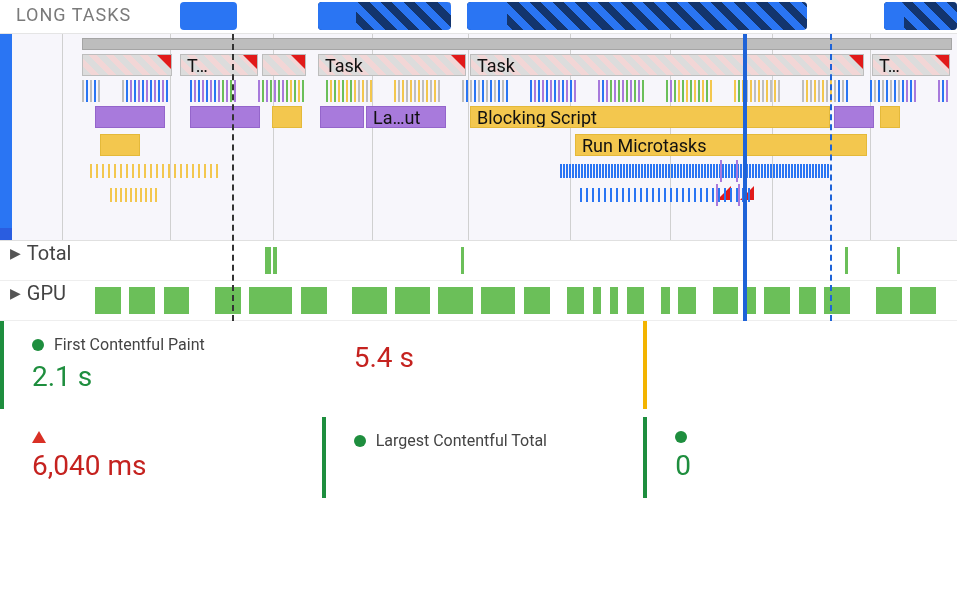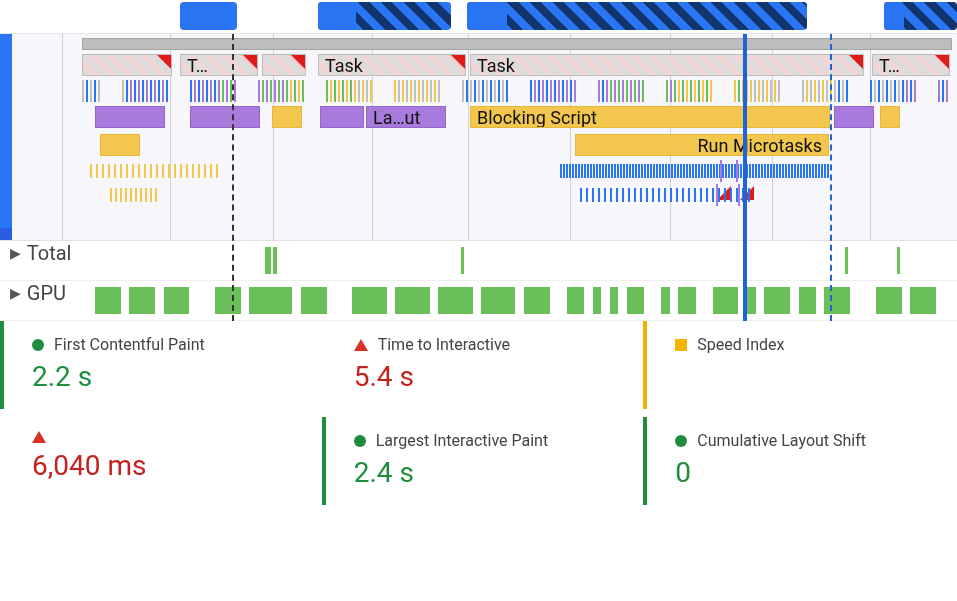--- a/index.html
+++ b/index.html
@@ -198,20 +198,21 @@
   }
   .metric-value.good { color:#1e8e3e; }
   .metric-value.warn { color:#c5221f; }
   .metric-value.bad  { color:#c5221f; }
 
 </style>
 </head>
 <body>
 
 <div class="long-tasks-row">
+  <div class="long-tasks-label">LONG TASKS</div>
   <div class="lt-bar" style="left:180px; width:57px;"></div>
   <div class="lt-bar stripes" style="left:318px; width:133px; border-top-left-radius:4px; border-bottom-left-radius:4px;"></div>
   <div class="lt-bar" style="left:318px; width:38px;"></div>
   <div class="lt-bar stripes" style="left:467px; width:340px;"></div>
   <div class="lt-bar" style="left:467px; width:40px;"></div>
   <div class="lt-bar stripes" style="left:884px; width:73px;"></div>
   <div class="lt-bar" style="left:884px; width:20px;"></div>
 </div>
 
 <div class="flame-area">
@@ -413,21 +414,21 @@
     </div>
     <div class="frame script" style="left:450px; width:360px;">
       <span>Blocking Script</span>
     </div>
     <div class="frame layout" style="left:814px; width:40px;"></div>
     <div class="frame script" style="left:860px; width:20px;"></div>
   </div>
 
   <div class="track-row" style="top:98px;">
     <div class="frame script" style="left:80px; width:40px;"></div>
-    <div class="frame script" style="left:555px; width:254px;text-align:right;">
+    <div class="frame script" style="left:555px; width:292px;">
       <span>Run Microtasks</span>
     </div>
   </div>
 
   <div class="tick-strip" style="top:126px;">
       <span class="tick yellow sm" style="left: 70px;"></span>
       <span class="tick yellow sm" style="left: 76px;"></span>
       <span class="tick yellow sm" style="left: 82px;"></span>
       <span class="tick yellow sm" style="left: 88px;"></span>
       <span class="tick yellow sm" style="left: 94px;"></span>
@@ -639,48 +640,38 @@
 <div class="vdash" style="left:232px; top:34px; height:287px;"></div>
 <div class="vsolid-blue" style="left:743px; top:34px; height:287px;"></div>
 <div class="vdash blue" style="left:830px; top:34px; height:287px;"></div>
 
 <div class="metrics" id="metrics-grid">
     <div class="metric good">
       <div class="metric-head">
         <span class="metric-icon icon-circle-green"></span>
         <span>First Contentful Paint</span>
       </div>
-      <div class="metric-value good">2.2 s</div>
+      <div class="metric-value good">2.1 s</div>
     </div>
     <div class="metric ">
-      <div class="metric-head">
-        <span class="metric-icon icon-tri-red"></span>
-        <span>Time to Interactive</span>
-      </div>
       <div class="metric-value bad">5.4 s</div>
     </div>
     <div class="metric warn">
-      <div class="metric-head">
-        <span class="metric-icon icon-square-orange"></span>
-        <span>Speed Index</span>
-      </div>
     </div>
     <div class="metric ">
       <div class="metric-head">
         <span class="metric-icon icon-tri-red"></span>
       </div>
       <div class="metric-value bad">6,040 ms</div>
     </div>
     <div class="metric good">
       <div class="metric-head">
         <span class="metric-icon icon-circle-green"></span>
-        <span>Largest Interactive Paint</span>
+        <span>Largest Contentful Total</span>
       </div>
-      <div class="metric-value good">2.4 s</div>
     </div>
     <div class="metric good">
       <div class="metric-head">
         <span class="metric-icon icon-circle-green"></span>
-        <span>Cumulative Layout Shift</span>
       </div>
       <div class="metric-value good">0</div>
     </div>
   </div>
 
 </body></html>

